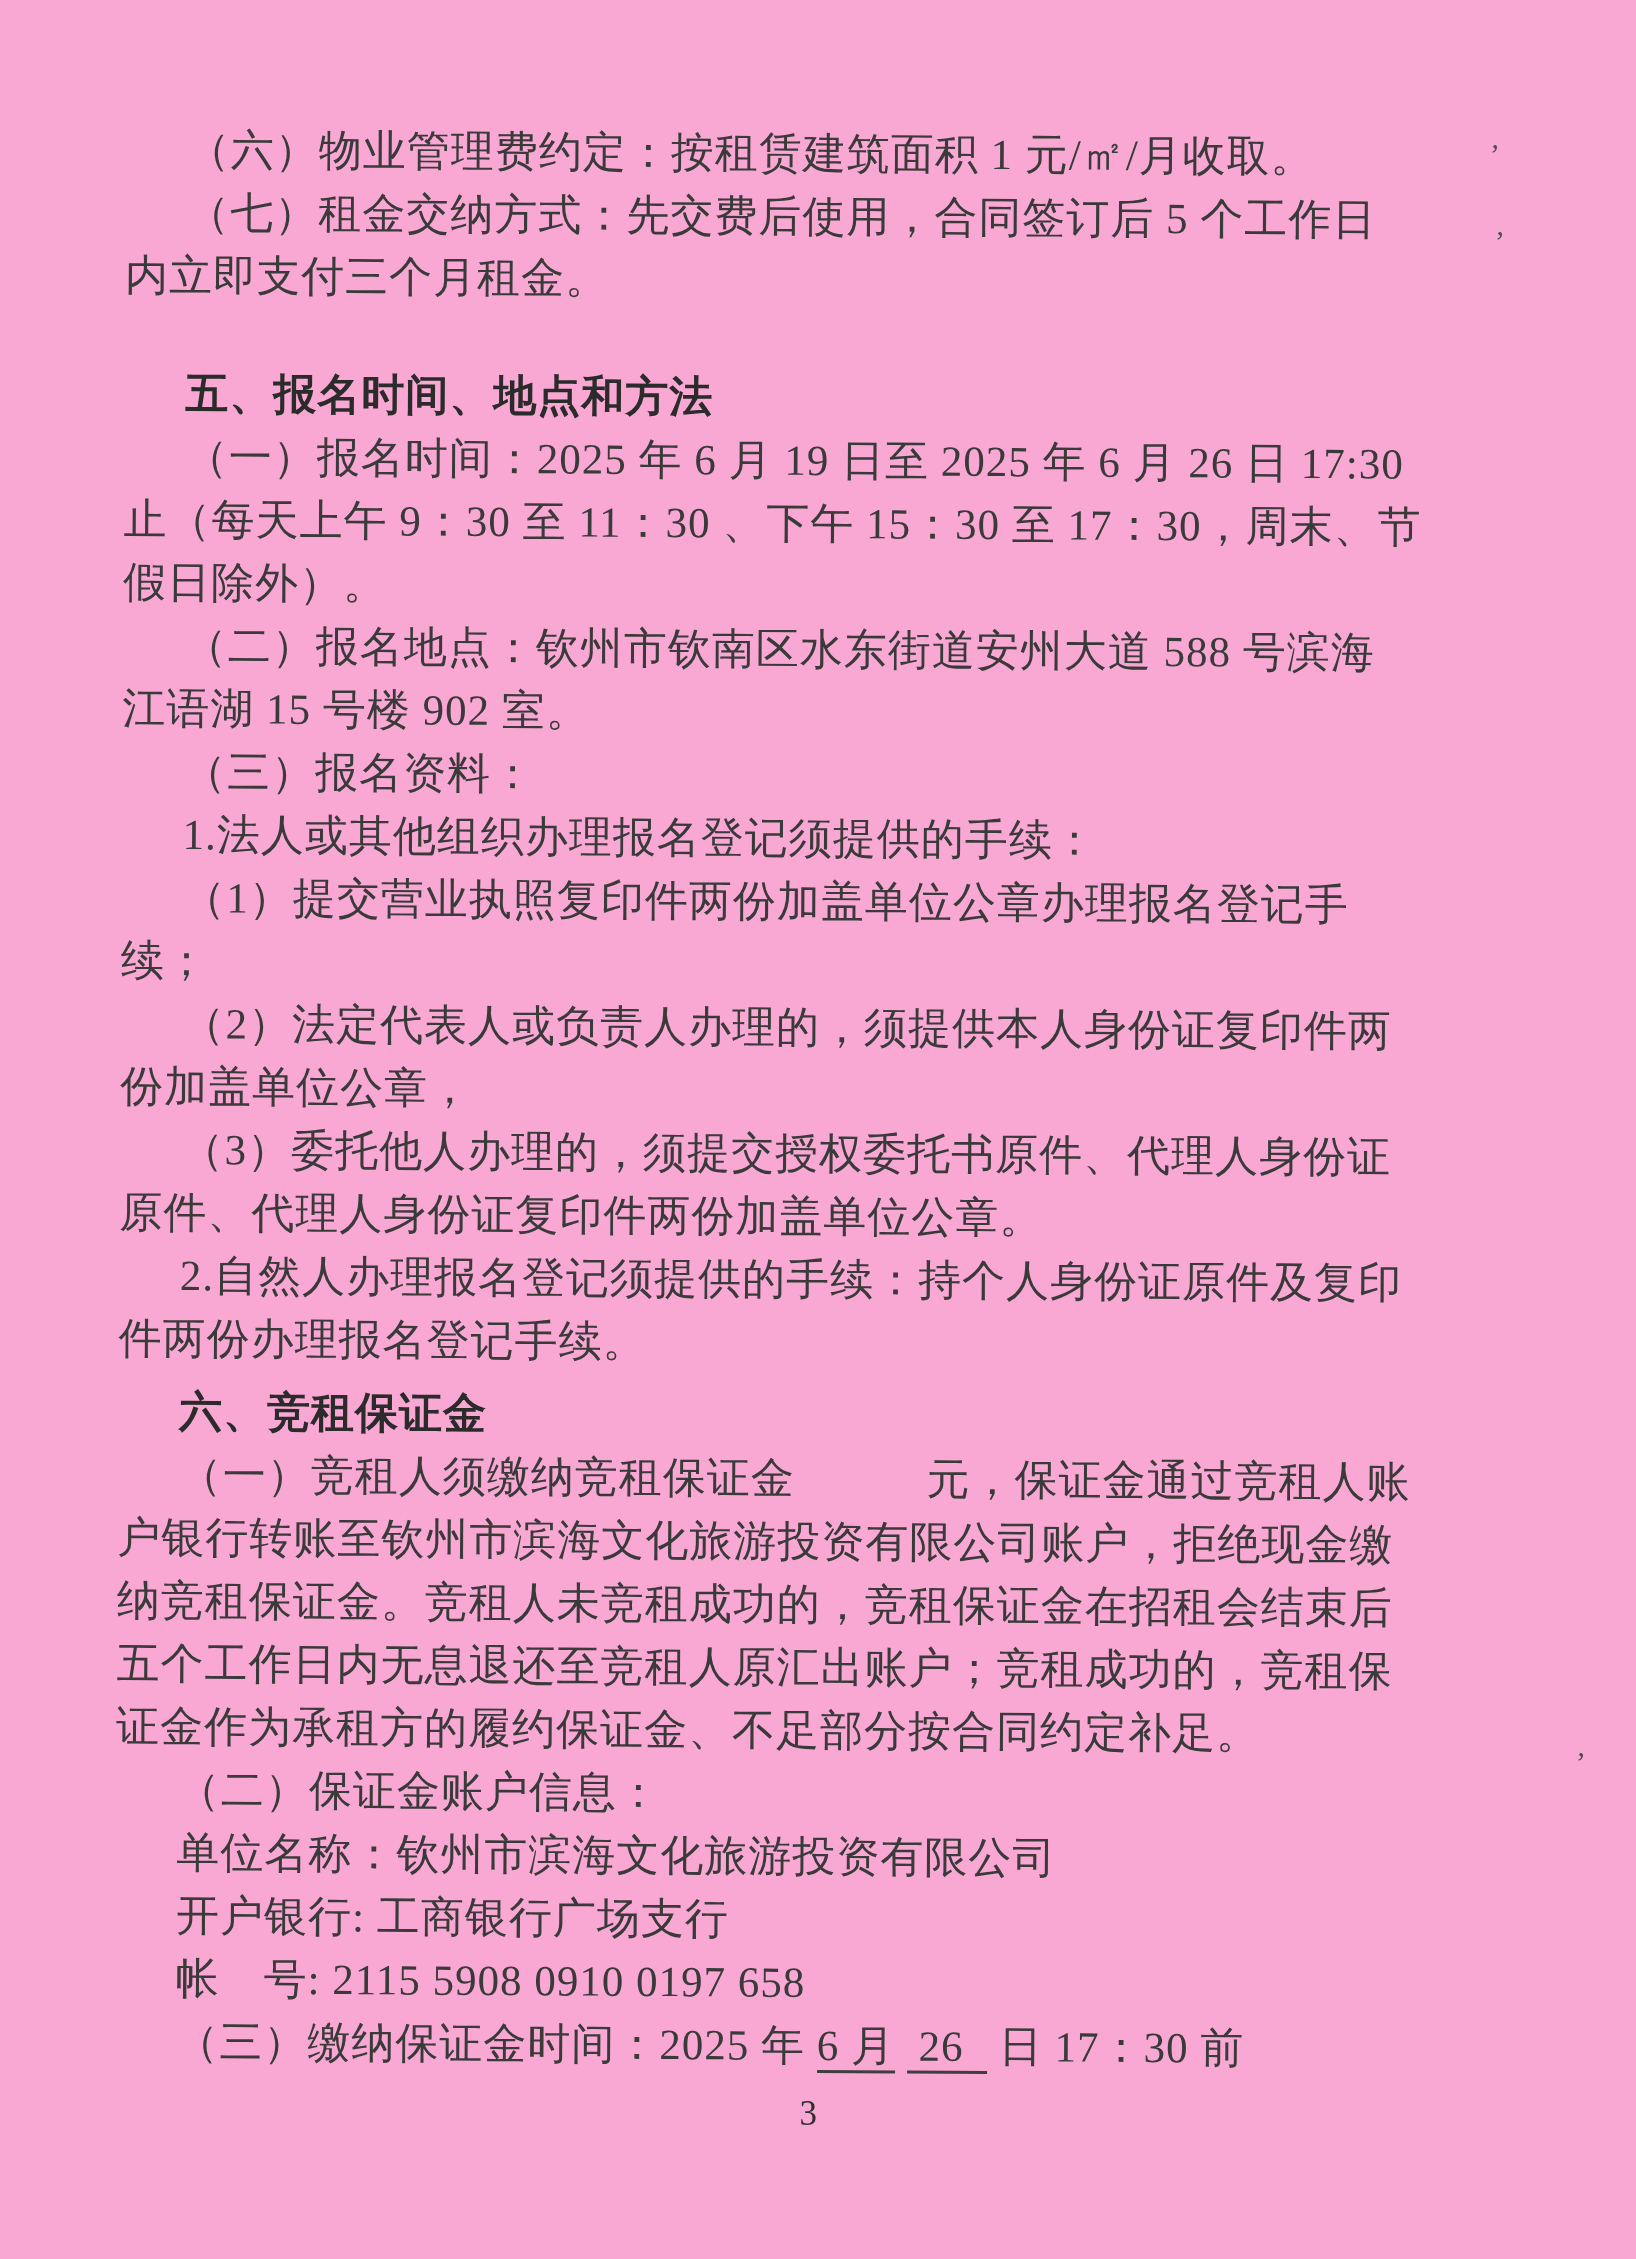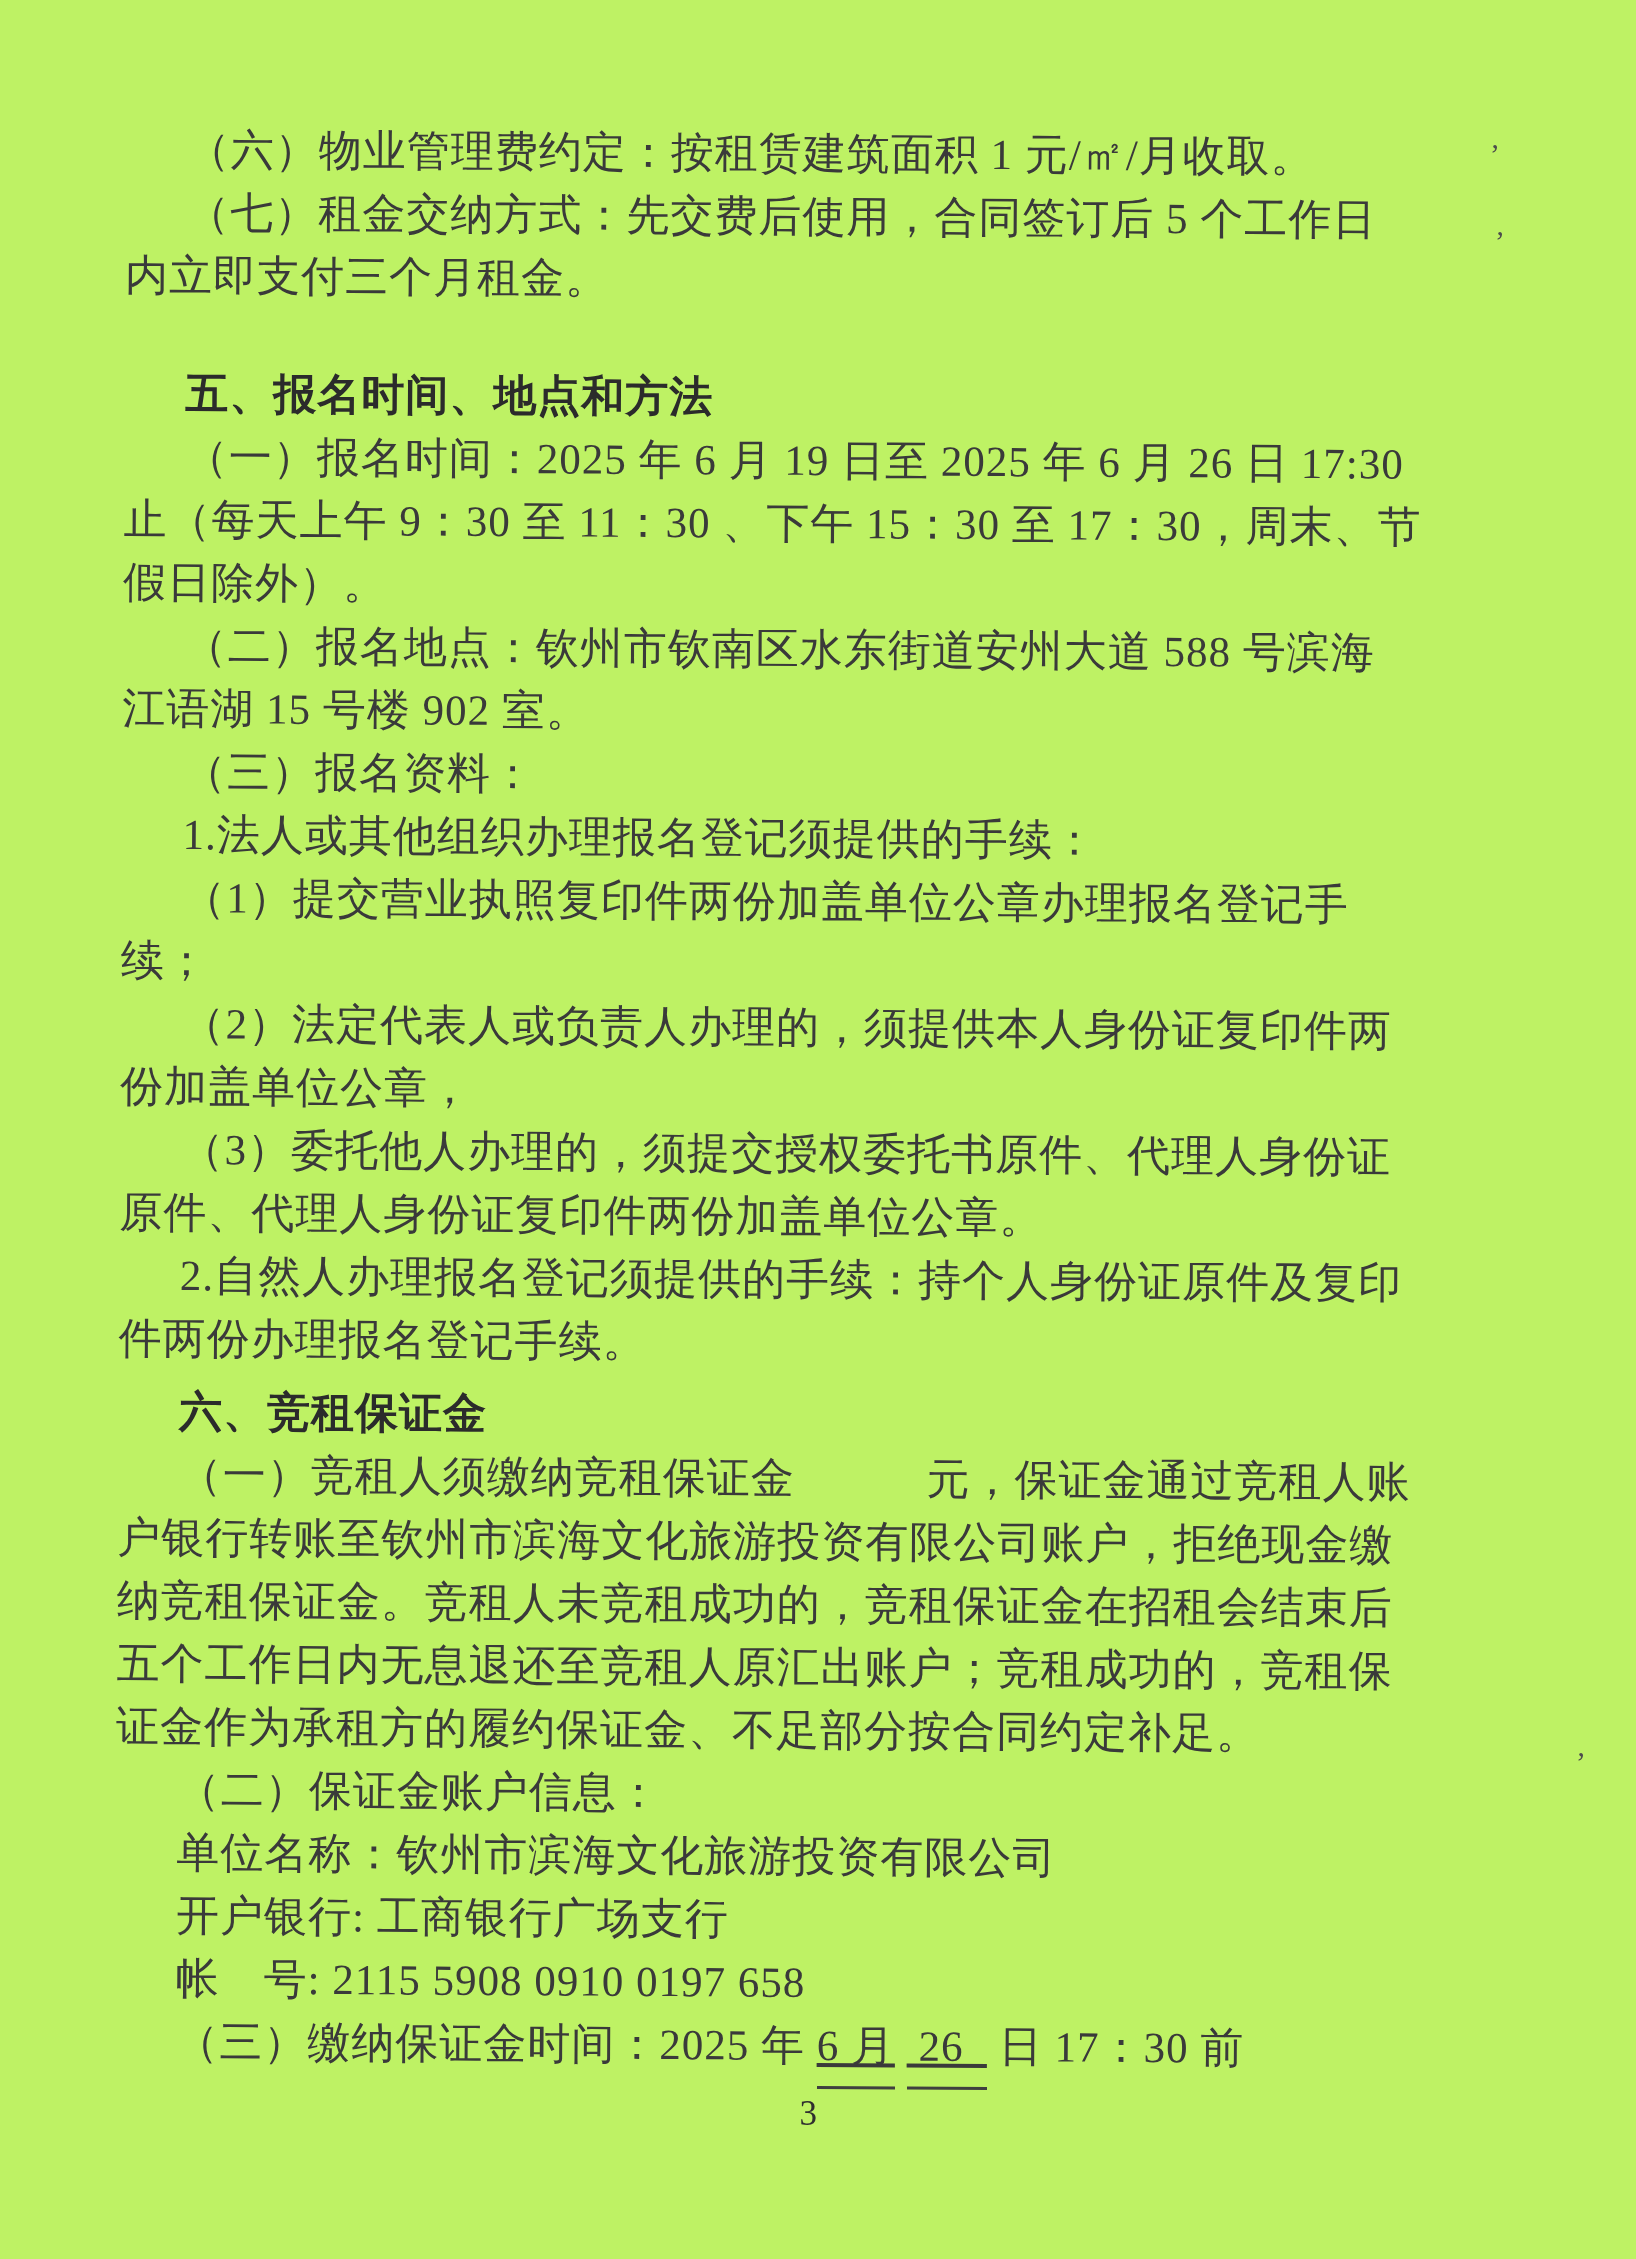--- a/index.html
+++ b/index.html
@@ -5,21 +5,21 @@
 <style>
   html, body { margin: 0; padding: 0; }
   body {
     width: 1636px; height: 2260px;
     background: #f6f6f6;
     font-family: "Liberation Serif", "DejaVu Serif", serif;
   }
   .page {
     position: relative;
     width: 1636px; height: 2260px;
-    background: #bef264;
+    background: #f9a8d4;
     overflow: hidden;
     color: #3a3a3a;
   }
   .content {
     position: absolute;
     left: 126px; top: 122px;
     width: 1391px;
     transform: rotate(0.35deg);
     transform-origin: 50% 0;
   }
@@ -27,22 +27,21 @@
     font-size: 43px;
     line-height: 63px;
     letter-spacing: 1px;
     white-space: nowrap;
     color: #3a3a3a;
   }
   .line.indent { text-indent: 61px; }
   .line.bold { font-weight: bold; color: #2b2b2b; }
   .u {
     border-bottom: 3px solid #3f3f3f;
-    padding-bottom: 17px;
-    text-decoration: underline;
+    padding-bottom: 1px;
   }
   .page-number {
     position: absolute;
     left: 0; right: 19.7px; top: 2094px;
     text-align: center;
     font-size: 35px;
     color: #2f2f2f;
   }
   .artifact {
     position: absolute;

